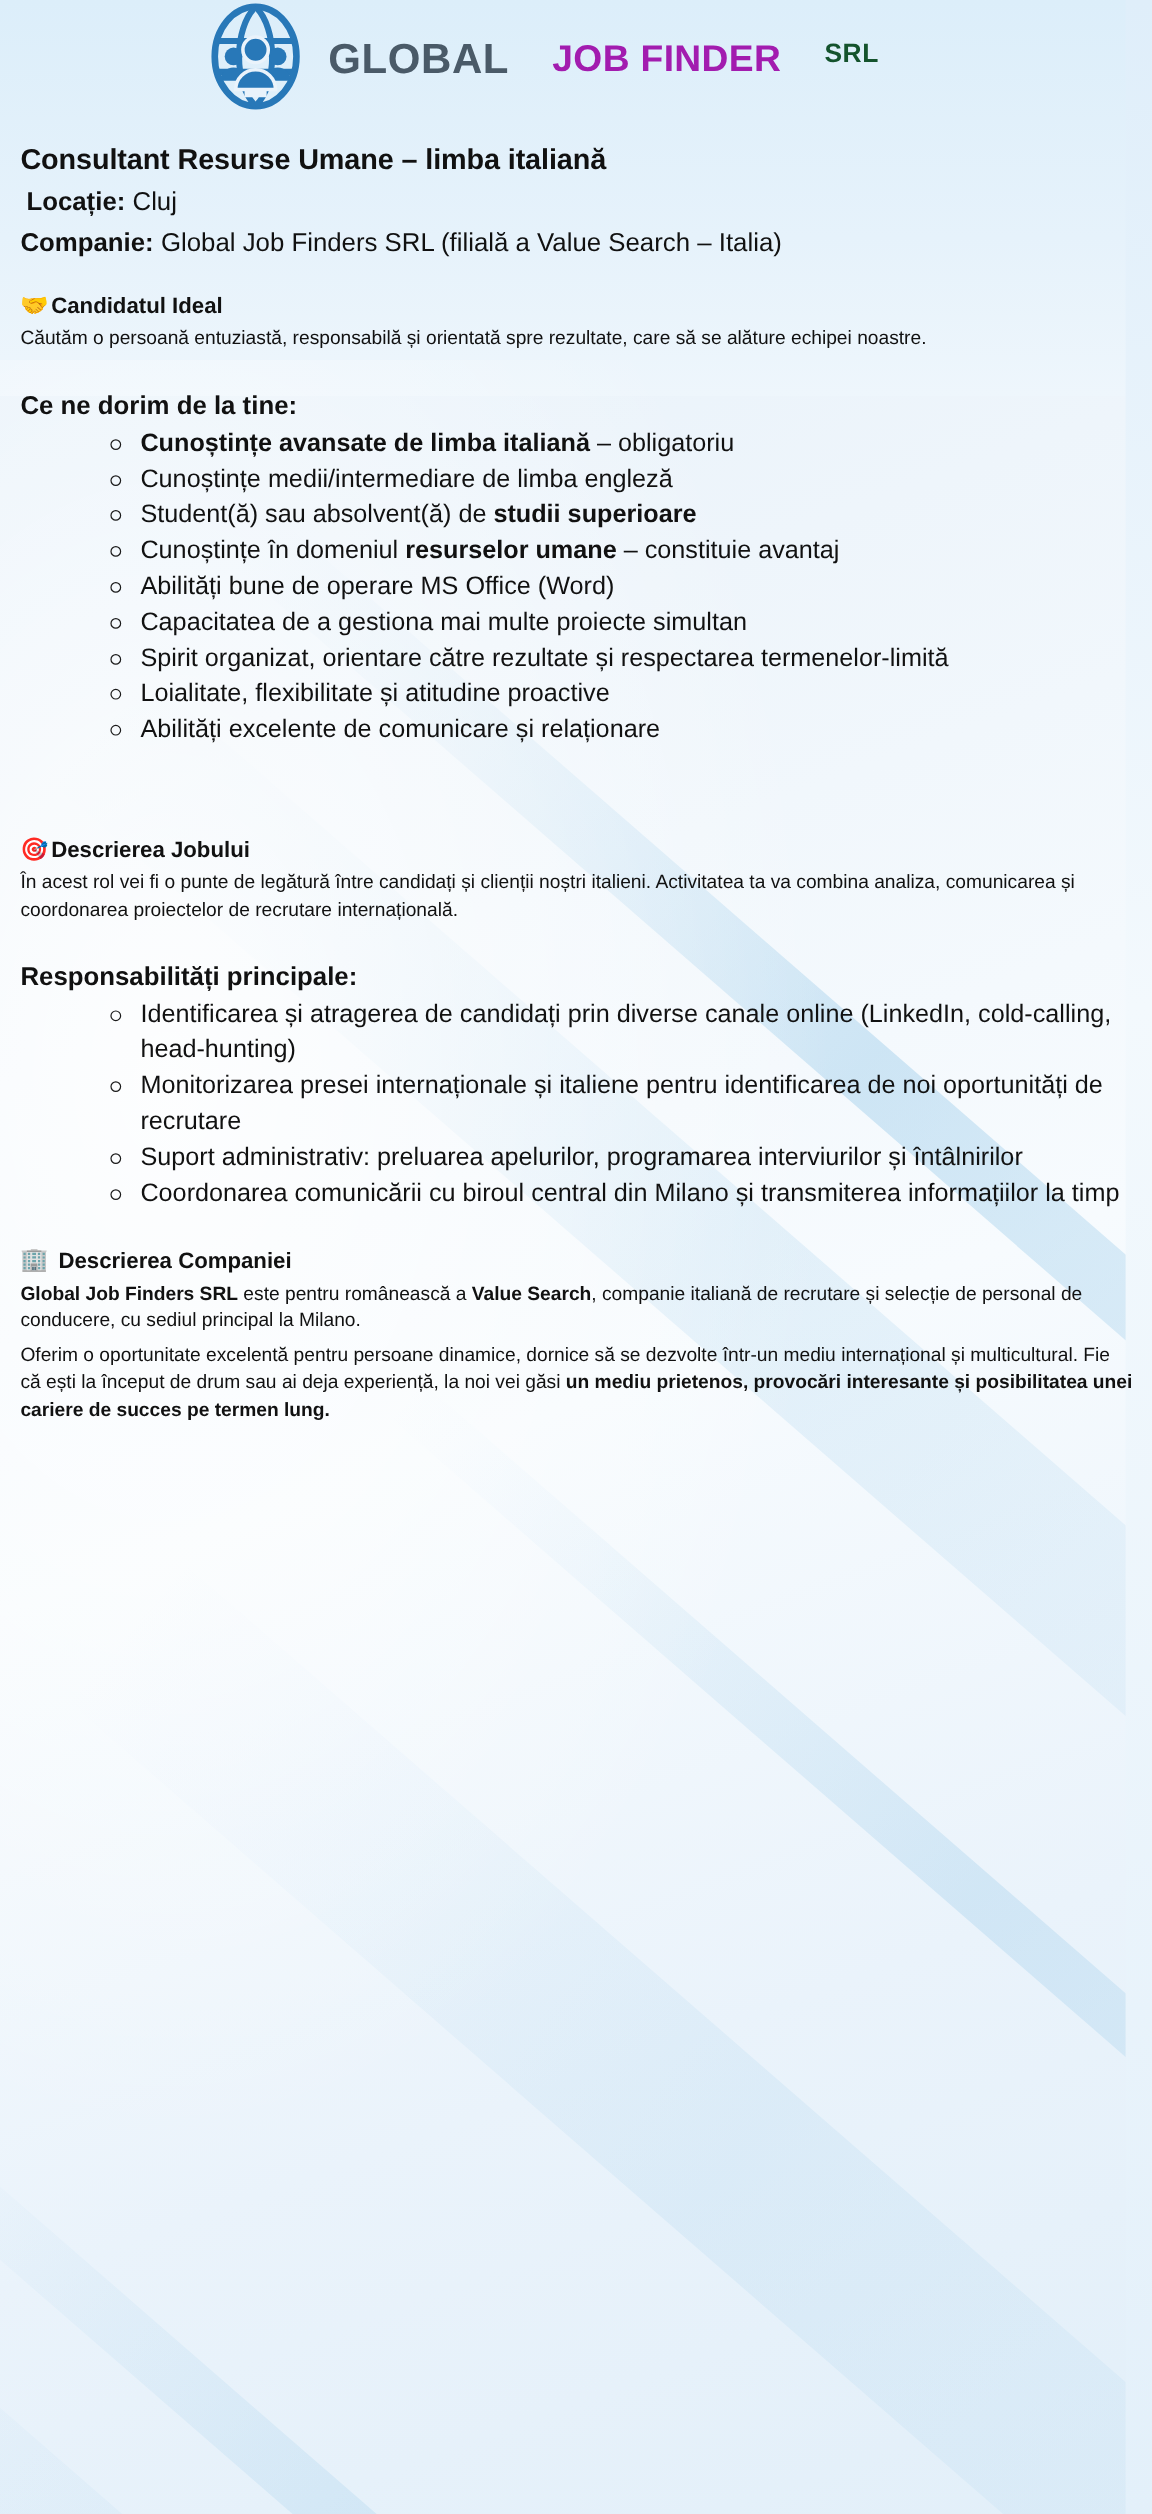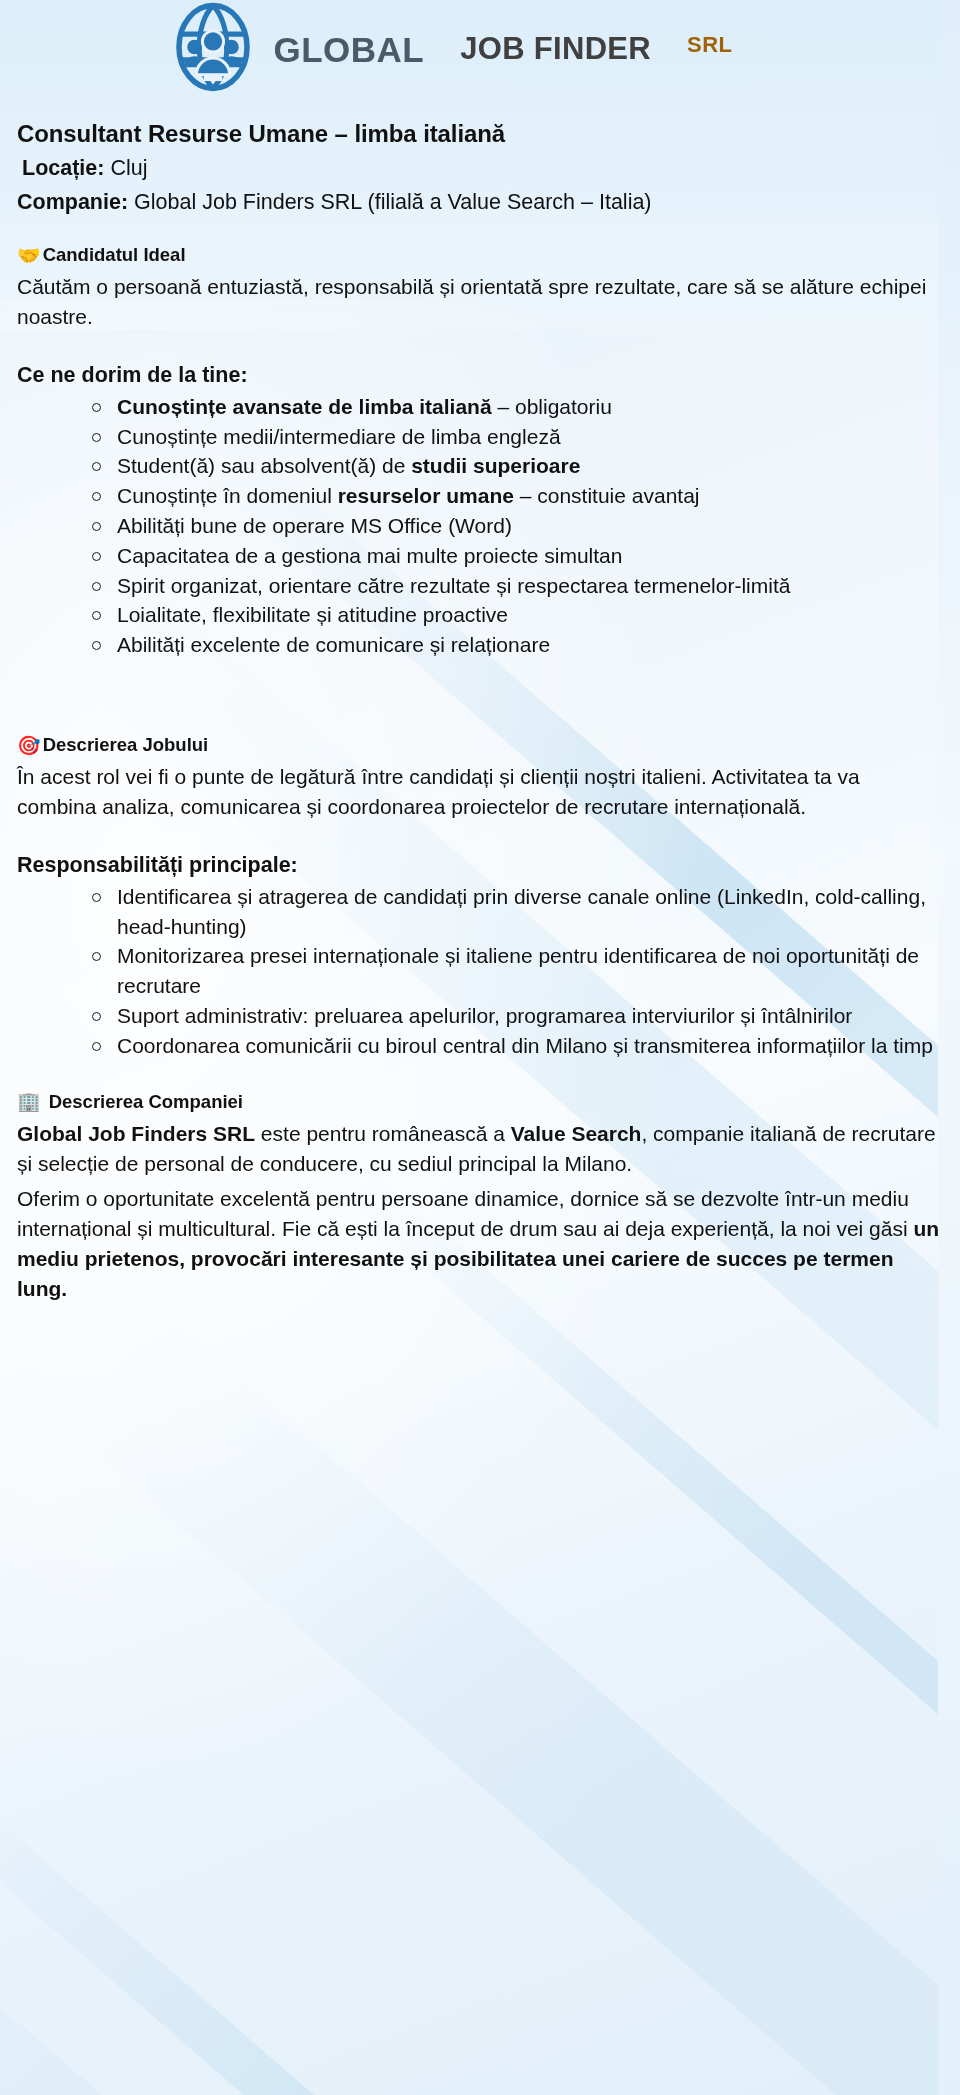--- a/index.html
+++ b/index.html
@@ -117,28 +117,28 @@
   .logo-l1 {
     font-size: 35px;
     font-weight: bold;
     letter-spacing: 0.5px;
     color: #4a5a68;
   }
   .logo-l2 {
     font-size: 31px;
     font-weight: bold;
     letter-spacing: 0.3px;
-    color: #404040;
+    color: #a21caf;
     margin-top: 1px;
   }
   .logo-l3 {
     font-size: 22px;
     font-weight: bold;
     letter-spacing: 0.5px;
-    color: #a16207;
+    color: #14532d;
     margin-top: 2px;
     text-align: center;
     padding-right: 60px;
   }
 
   .body-col {
     padding: 0 16px 0 17px;
   }
 
   h1.job-title {
@@ -168,21 +168,21 @@
   .section-head .emo {
     font-size: 19px;
     line-height: 1;
     display: inline-flex;
     align-items: center;
     flex: none;
   }
   .section-head.company-head { gap: 8px; margin-top: 30px; }
 
   p.para {
-    font-size: 21px;
+    font-size: 16px;
     line-height: 1.42;
     margin: 6px 0 0 0;
   }
   p.para b { font-weight: bold; }
 
   h2.sub-head {
     font-size: 21.5px;
     font-weight: bold;
     margin: 30px 0 0 0;
     line-height: 1.3;

